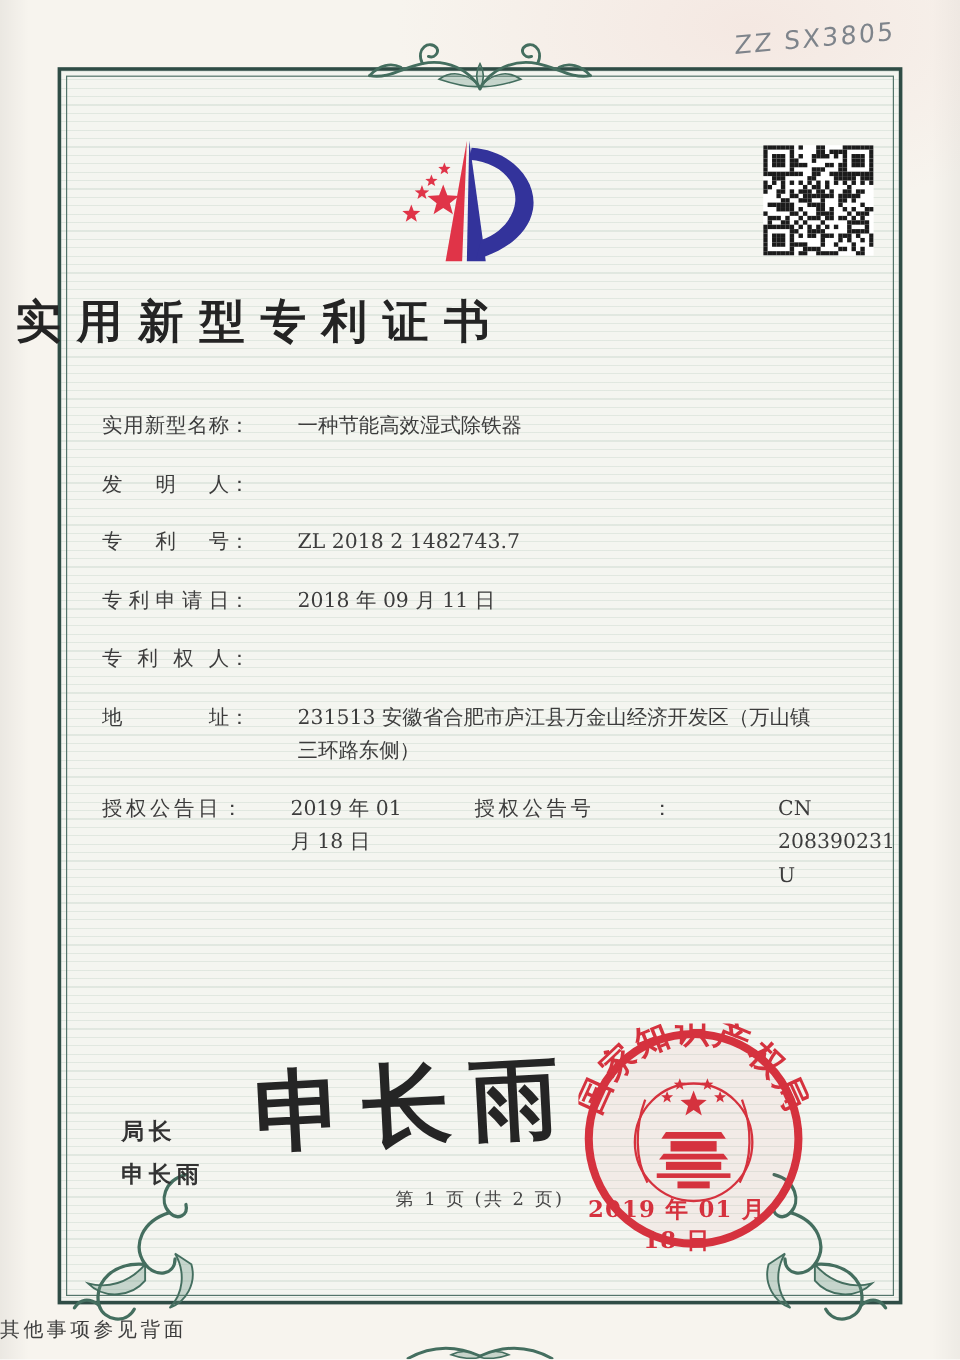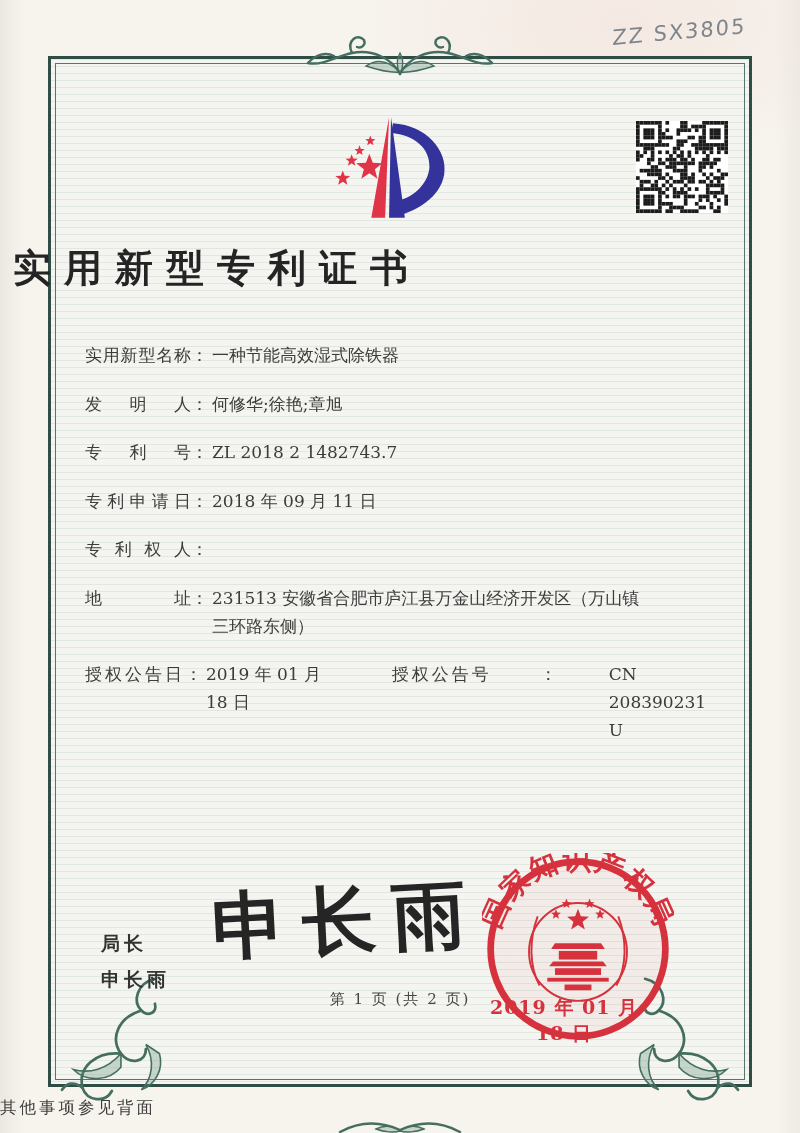--- a/index.html
+++ b/index.html
@@ -30,23 +30,23 @@
   .cert-no{position:absolute; left:86px; top:116px; font-size:17.5px; letter-spacing:2px; color:#4a4a4a;}
   .logo{position:absolute; left:328px; top:110px; width:128px; height:116px;}
   .qr{position:absolute; left:636px; top:121px; width:92px; height:92px; background:#fff;}
   .title{
     position:absolute; left:0; top:243px; width:100%; 
     font-size:38px; font-weight:bold; letter-spacing:13px; color:#242424; text-indent:13px;
   }
   
   .fields{position:absolute; left:85px; top:341px; width:632px; font-size:17px; color:#3c3c3c;}
   .frow{display:flex; align-items:flex-start; margin-bottom:20.5px; line-height:28px;}
-  .flabel{display:inline-block; width:106px; text-align:justify; text-align-last:justify; flex:0 0 auto;}
+  .flabel{display:inline-block; width:106px; text-align:justify; text-align-last:justify; flex:0 0 auto;font-family:Liberation Serif, serif;}
   .fcolon{flex:0 0 auto; margin-right:4px;}
-  .fvalue{white-space:pre-line;}
+  .fvalue{white-space:pre-line;margin-left:36px;}
   .frow2 .pair{display:flex;}
   .frow2 .pair + .pair{margin-left:54px;gap:48px;}
   .frow2 .flabel{width:auto; letter-spacing:3px;}
   
   .paras{position:absolute; left:84px; top:669px; width:634px; font-size:15.5px; line-height:30px; color:#3e3e3e;}
   .paras p{margin:0 0 6px 0; text-indent:2em; text-align:justify;}
   
   .sig-block{position:absolute; left:101px; top:925px; font-size:19px; font-weight:bold; color:#333; line-height:36px; letter-spacing:4px;}
   .sig-script{
     position:absolute; left:212px; top:872px; font-size:74px; color:#252525;
@@ -460,21 +460,20 @@
 
   <div class="fields">
     <div class="frow">
       <span class="flabel">实用新型名称</span>
         <span class="fcolon">：</span>
       <span class="fvalue">一种节能高效湿式除铁器</span>
     </div>
     <div class="frow">
       <span class="flabel">发明人</span>
         <span class="fcolon">：</span>
-      <span class="fvalue">何修华;徐艳;章旭</span>
     </div>
     <div class="frow">
       <span class="flabel">专利号</span>
         <span class="fcolon">：</span>
       <span class="fvalue">ZL 2018 2 1482743.7</span>
     </div>
     <div class="frow">
       <span class="flabel">专利申请日</span>
         <span class="fcolon">：</span>
       <span class="fvalue">2018 年 09 月 11 日</span>

